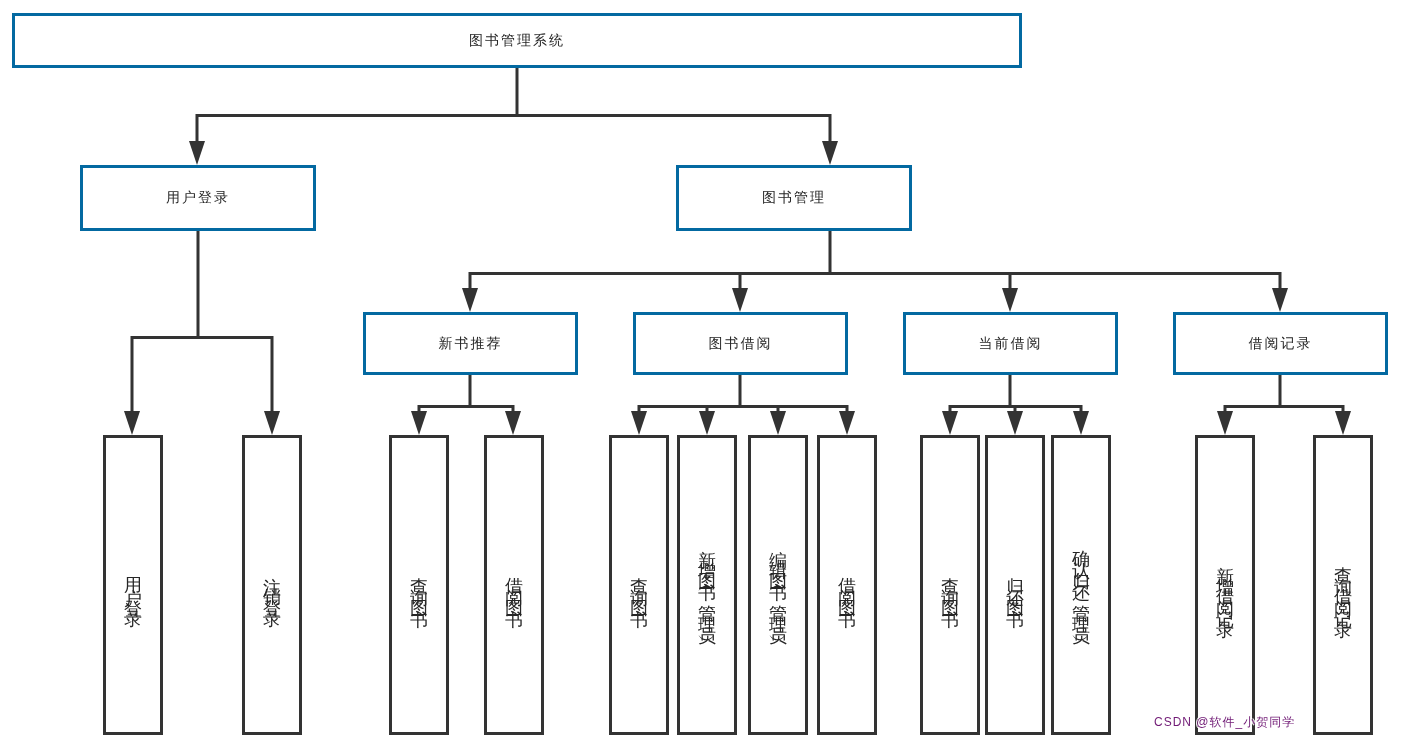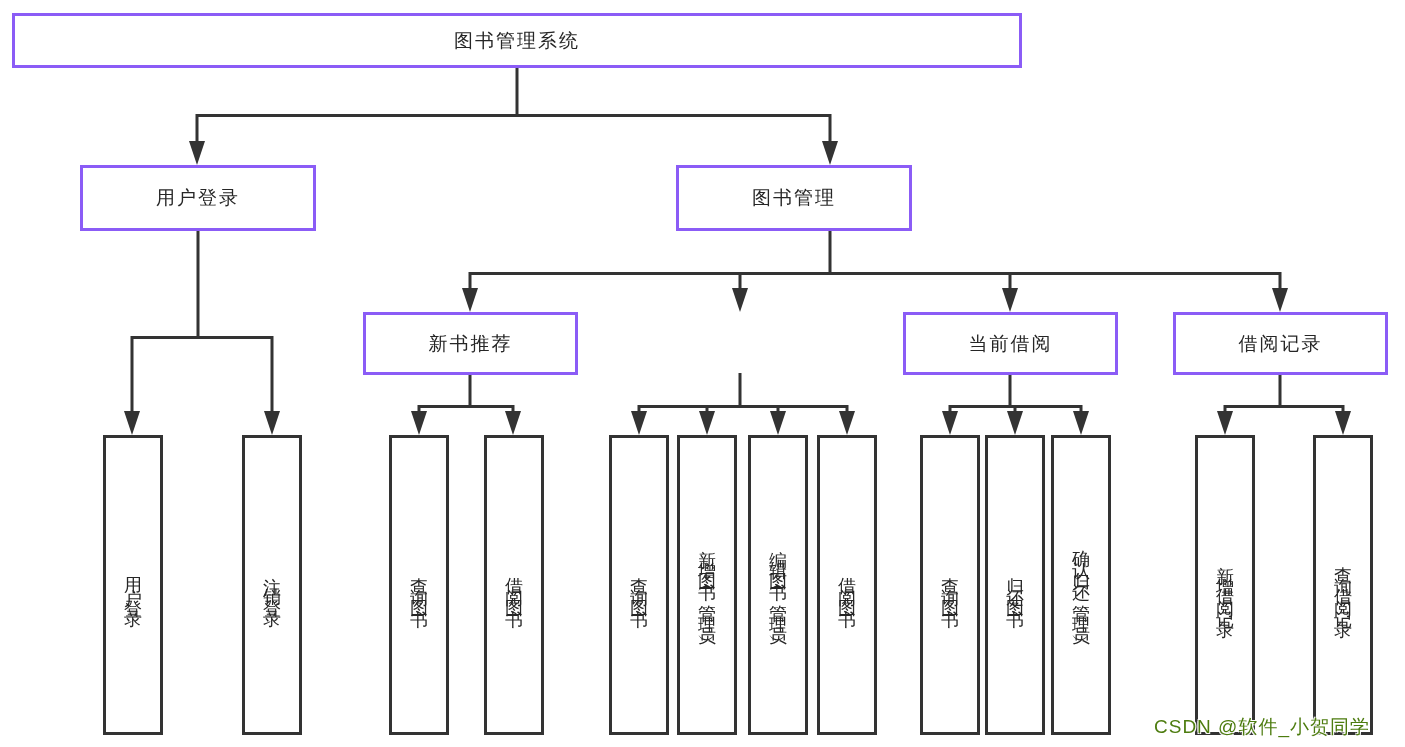--- a/index.html
+++ b/index.html
@@ -3,39 +3,39 @@
 <meta charset="utf-8">
 <style>
   html,body{margin:0;padding:0;background:#ffffff;}
   .canvas{
     position:relative;width:1405px;height:747px;background:#ffffff;
     font-family:"Liberation Sans","DejaVu Sans",sans-serif;overflow:hidden;
   }
   .connectors{position:absolute;left:0;top:0;z-index:0;}
   .node{
     position:absolute;box-sizing:border-box;background:#ffffff;
-    border:3px solid #8b5cf6;color:#262626;
+    border:3px solid #0369a1;color:#262626;
     display:flex;align-items:center;justify-content:center;
-    font-size:19px;letter-spacing:2px;z-index:1;white-space:nowrap;
+    font-size:14px;letter-spacing:2px;z-index:1;white-space:nowrap;
   }
   .leaf{
     position:absolute;box-sizing:border-box;background:#ffffff;
     border:3px solid #333333;color:#262626;
     display:flex;align-items:center;justify-content:center;
     top:435px;width:60px;height:300px;z-index:1;
   }
   .leaf .vtext{
     writing-mode:vertical-rl;text-orientation:mixed;
     font-size:18px;letter-spacing:11px;line-height:1;
   }
   .lvl2{top:165px;width:236px;height:66px;}
   .lvl3{top:312px;width:215px;height:63px;}
   .watermark{
     position:absolute;left:1154px;top:714px;z-index:2;
-    font-size:19px;letter-spacing:1px;color:#4d7c0f;white-space:nowrap;
+    font-size:12px;letter-spacing:1px;color:#701a75;white-space:nowrap;
     text-shadow:-1px -1px 0 rgba(255,255,255,0.95),1px 1px 0 rgba(255,255,255,0.95),
                 -1px 1px 0 rgba(255,255,255,0.95),1px -1px 0 rgba(255,255,255,0.95);
   }
 </style>
 </head>
 <body>
 
 <div class="canvas">
 
   <svg class="connectors" width="1405" height="747" viewBox="0 0 1405 747" aria-hidden="true">
@@ -71,20 +71,21 @@
       <polygon points="1335,411 1351,411 1343,435"></polygon>
     </g>
   </svg>
 
   <div class="node" style="left:12px;top:13px;width:1010px;height:55px;">图书管理系统</div>
 
   <div class="node lvl2" style="left:80px;">用户登录</div>
   <div class="node lvl2" style="left:676px;">图书管理</div>
 
   <div class="node lvl3" style="left:363px;">新书推荐</div>
+  <div class="node lvl3" style="left:633px;">图书借阅</div>
   <div class="node lvl3" style="left:1173px;">借阅记录</div>
   <div class="node lvl3" style="left:903px;">当前借阅</div>
 
   <div class="leaf" style="left:103px;">
     <span class="vtext">用户登录</span>
   </div>
   <div class="leaf" style="left:242px;">
     <span class="vtext">注销登录</span>
   </div>
 

